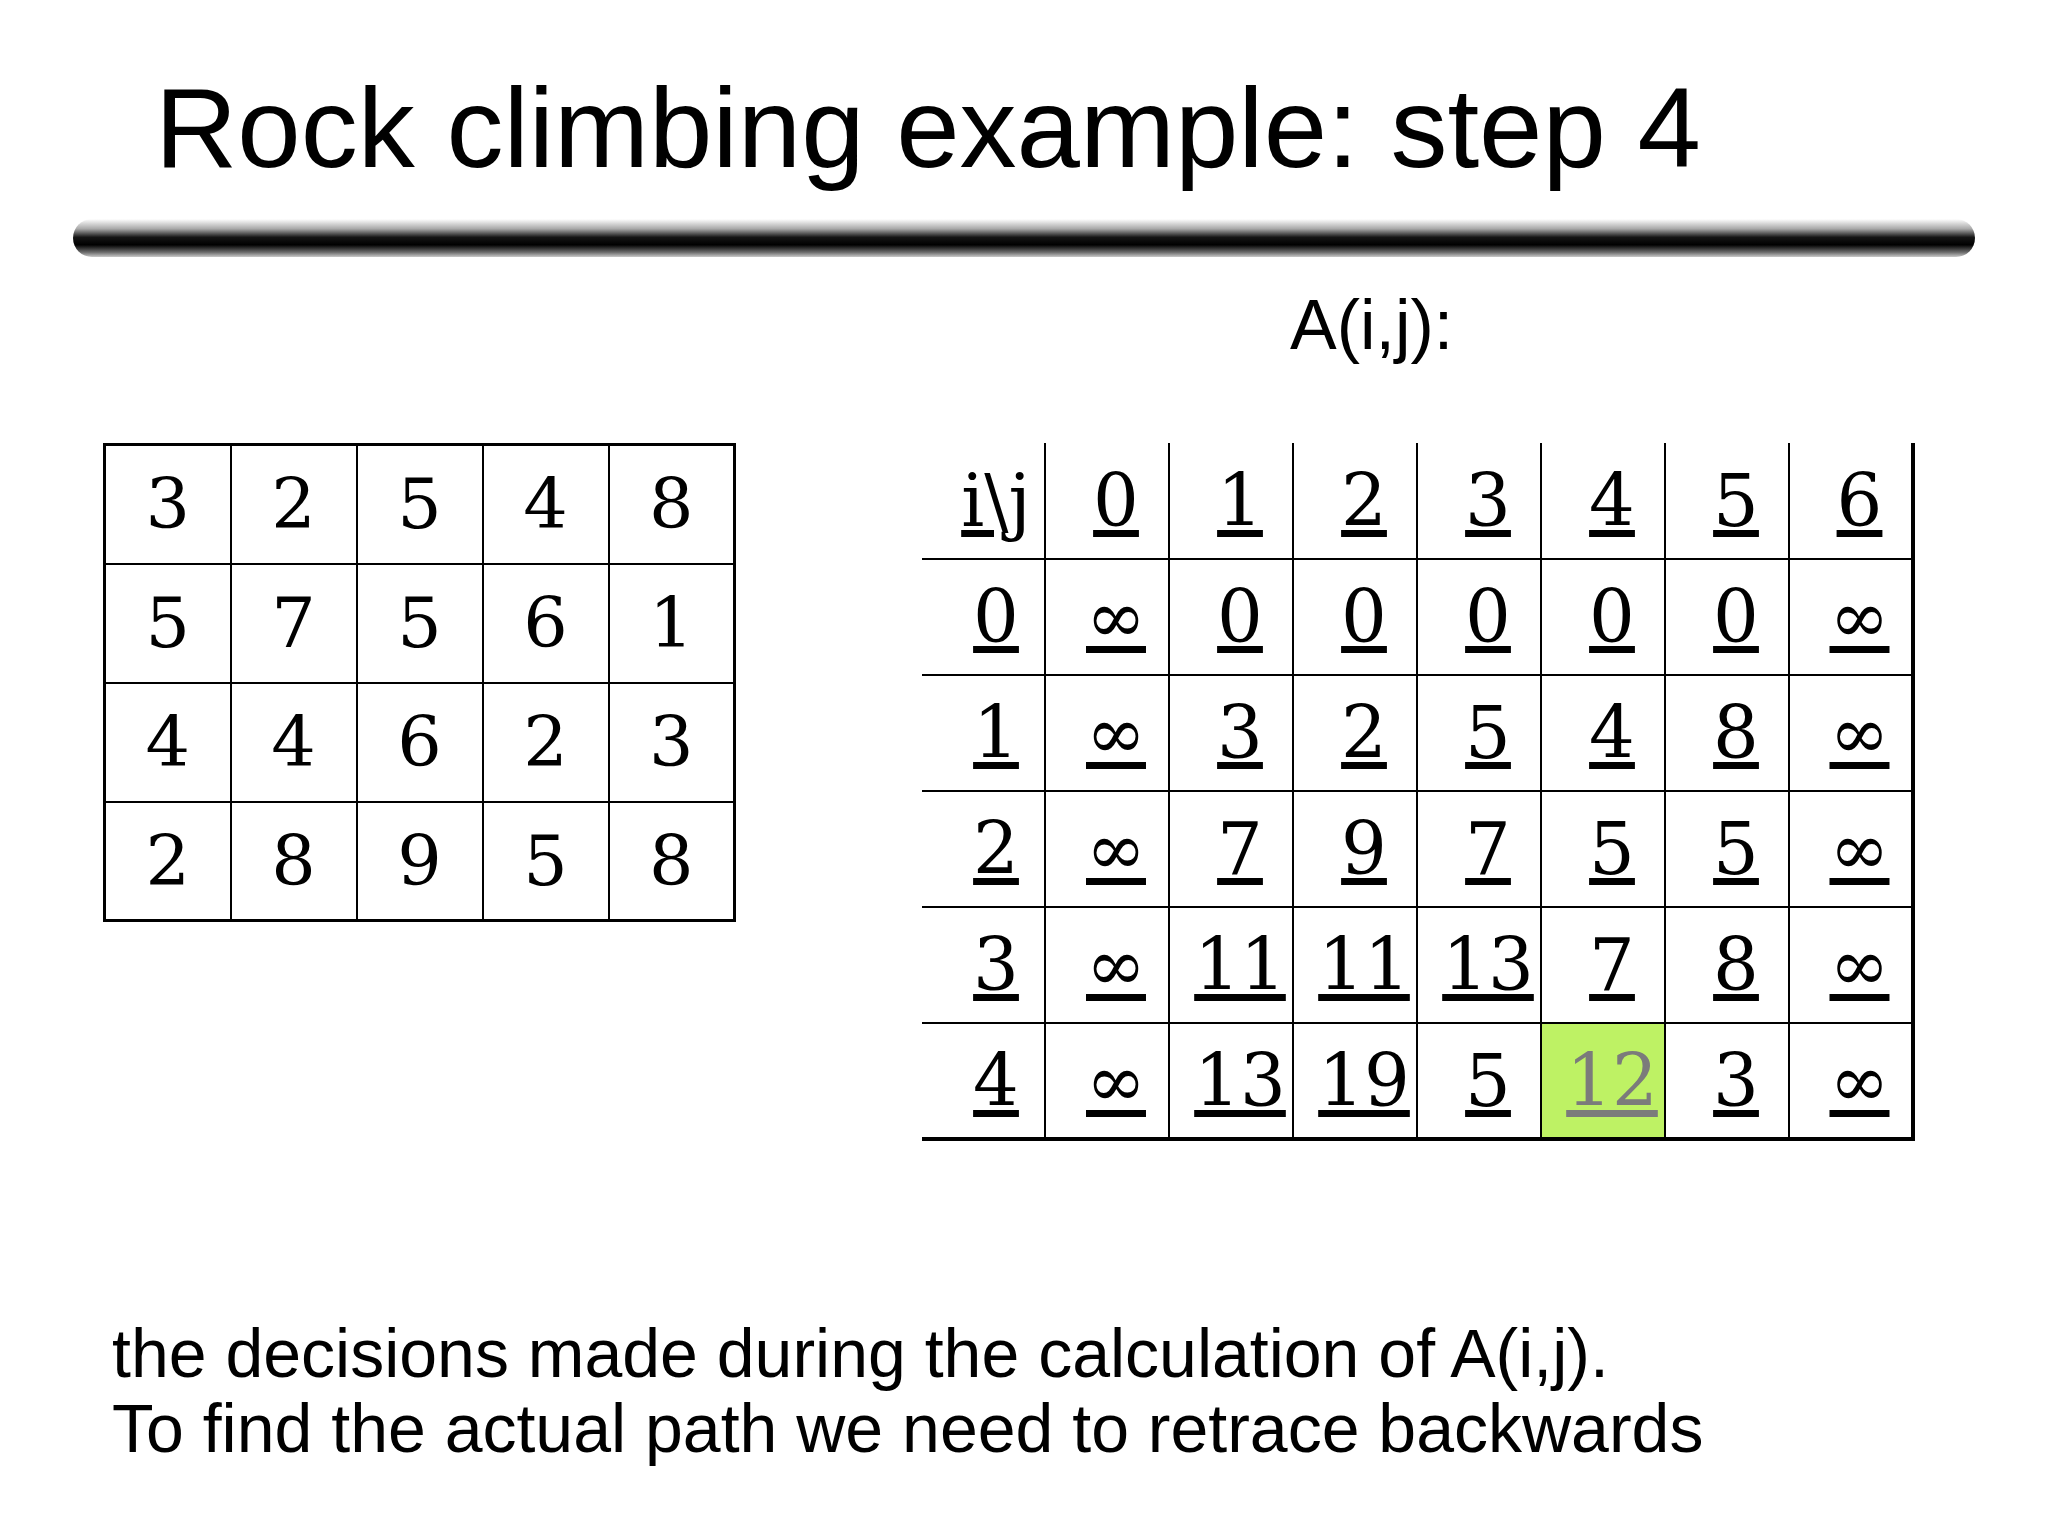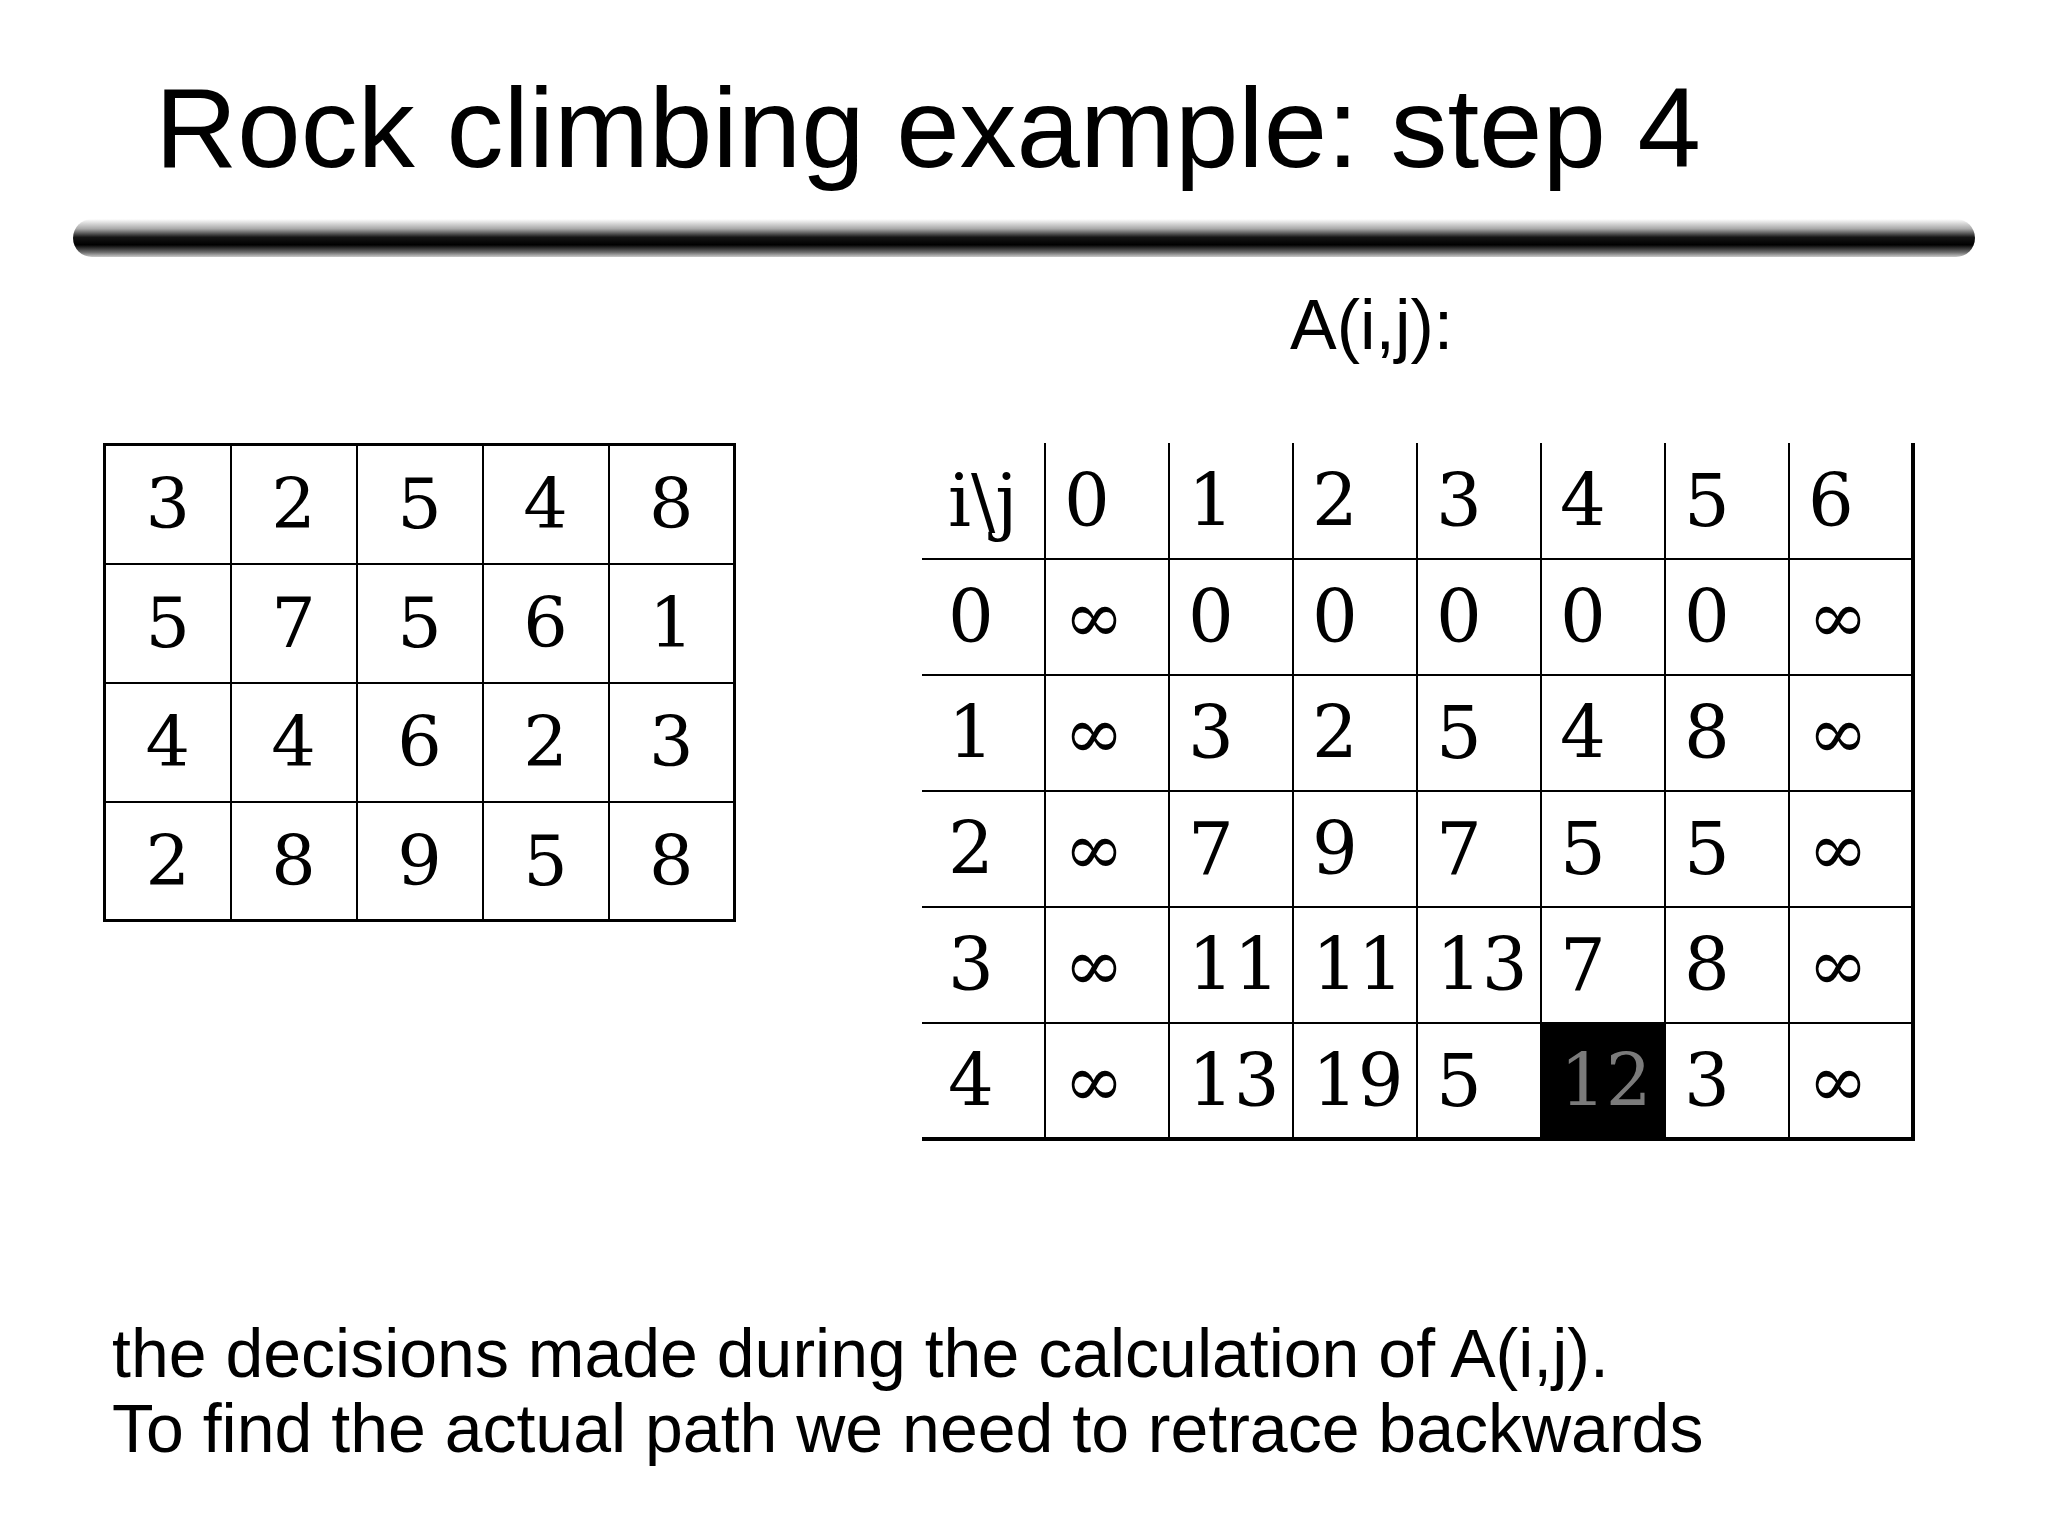--- a/index.html
+++ b/index.html
@@ -32,21 +32,21 @@
     width:126px; height:119px; border:2px solid #000;
     text-align:center; vertical-align:middle;
   }
 
   .a-table {
     position:absolute; left:922px; top:443px;
     font-family:"DejaVu Serif","Liberation Serif",serif; font-size:72px;
   }
   .a-table td {
     width:124px; height:116px; border:2px solid #000;
-    text-align:left; vertical-align:middle; padding-left:18px;
+    text-align:center; vertical-align:middle; padding-left:18px;text-decoration:underline;
   }
   .a-table td:first-child { border-left:none; width:123px; padding-left:26px; }
   .a-table tr:first-child td { border-top:none; }
   .a-table td:last-child { border-right:4px solid #000; }
   .a-table tr:last-child td { border-bottom:4px solid #000; }
 
   .footer {
     position:absolute; left:112px; top:1316px;
     font-size:68px; line-height:75px;
   }
@@ -146,21 +146,21 @@
           <td>7</td>
           <td>8</td>
           <td>∞</td>
         </tr>
         <tr>
           <td>4</td>
           <td>∞</td>
           <td>13</td>
           <td>19</td>
           <td>5</td>
-          <td style="background: #000000; color: rgb(123, 123, 123);">12</td>
+          <td style="background: #bef264; color: rgb(123, 123, 123);">12</td>
           <td>3</td>
           <td>∞</td>
         </tr>
       </tbody>
   </table>
 
   <div class="footer">
     <div>the decisions made during the calculation of A(i,j).</div>
     <div>To find the actual path we need to retrace backwards</div>
   </div>

